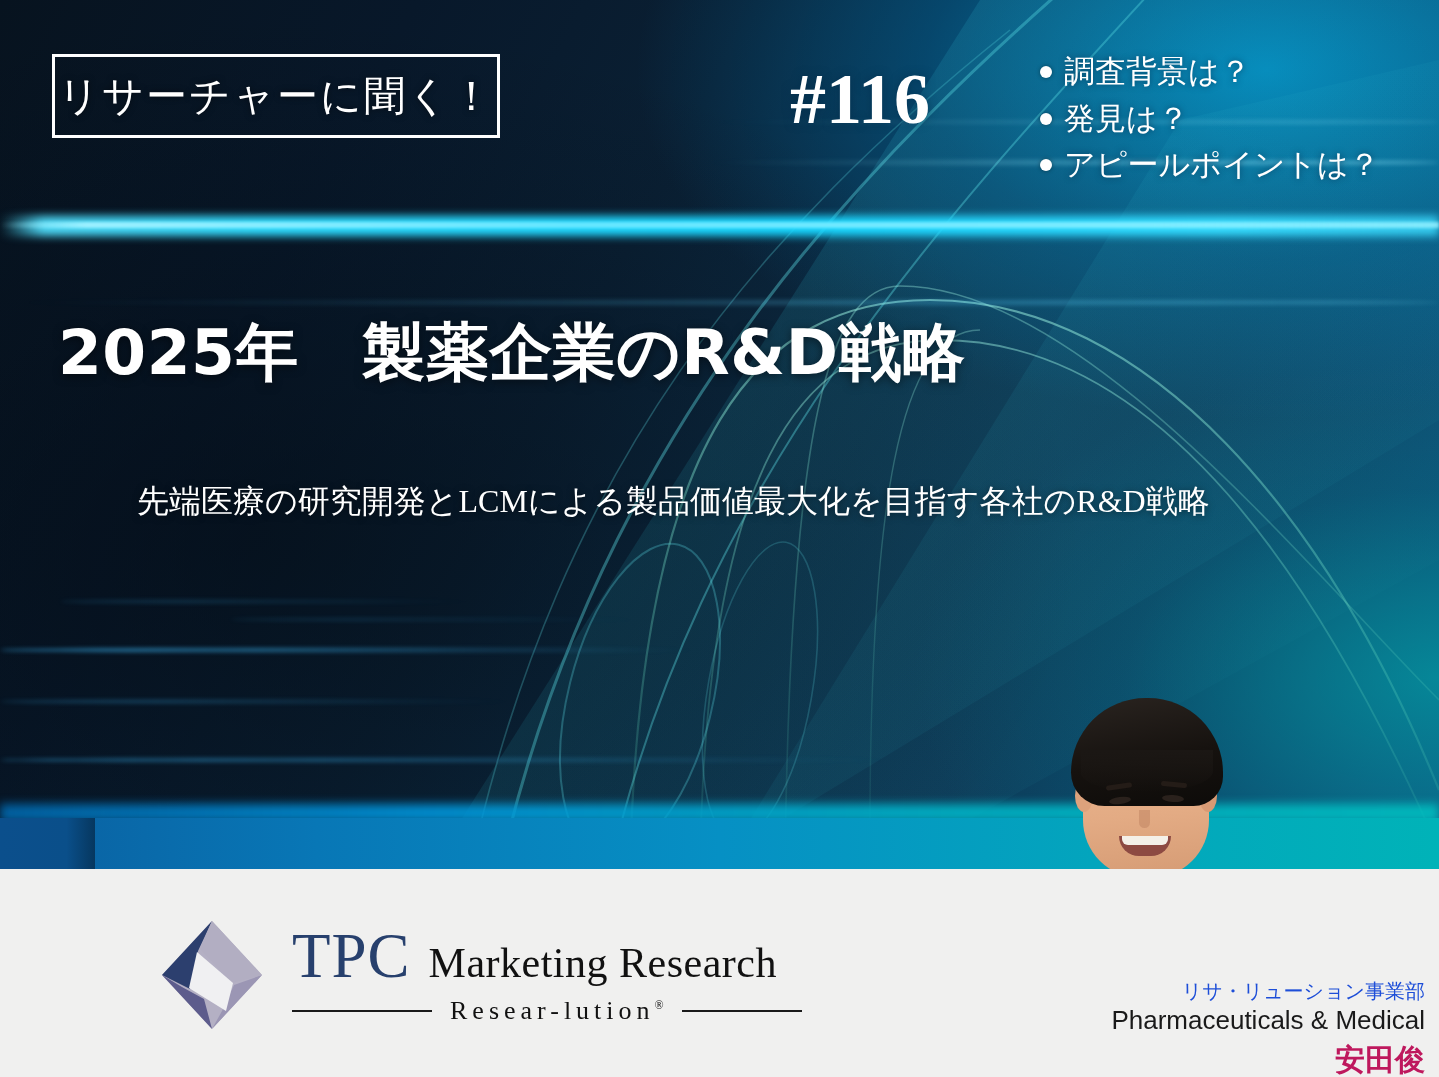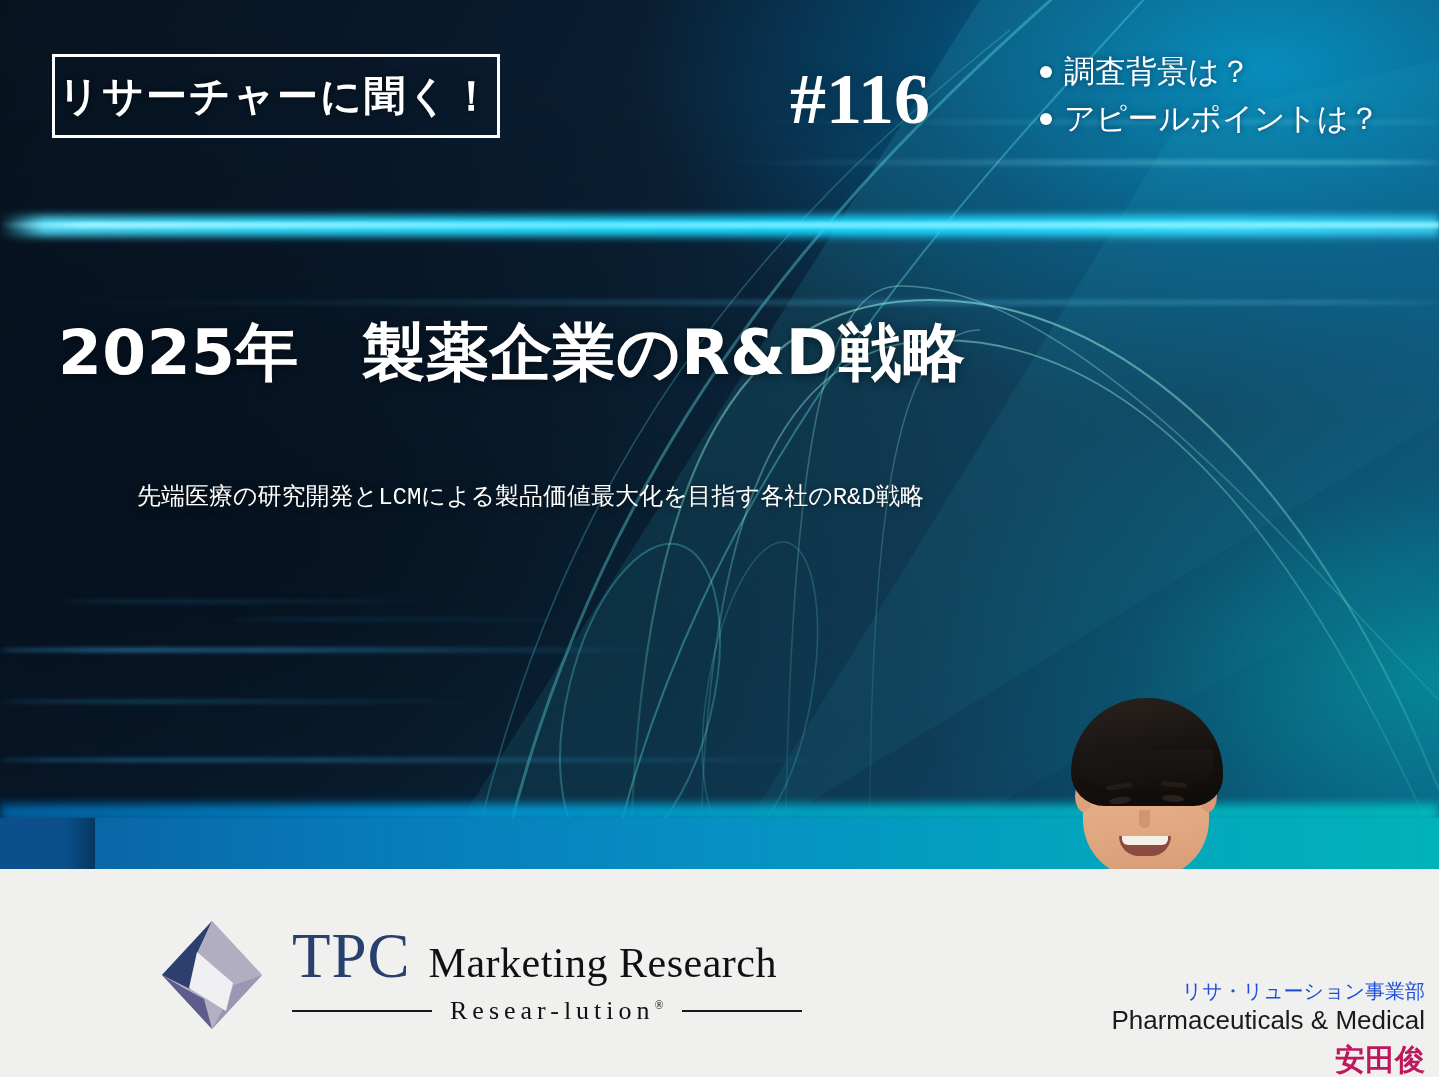--- a/index.html
+++ b/index.html
@@ -54,21 +54,21 @@
     background:linear-gradient(90deg,#0b4f8c,#0a4f8a 70%,#06375f 100%);
   }
 
   
   .badge{
     position:absolute;left:52px;top:54px;width:448px;height:84px;
     border:3px solid #ffffff;box-sizing:border-box;
     display:flex;align-items:center;justify-content:center;
   }
   .badge-text{
-    color:#ffffff;font-weight:bold;font-size:41px;letter-spacing:2px;
+    color:#ffffff;font-weight:normal;font-size:41px;letter-spacing:2px;
     font-family:"DejaVu Sans","Liberation Sans",sans-serif;
     text-shadow:0 0 6px rgba(0,0,0,.55);
   }
 
   
   .issue{
     position:absolute;left:790px;top:58px;
     color:#ffffff;font-weight:bold;font-size:72px;letter-spacing:0px;
     font-family:"Liberation Serif","DejaVu Serif",serif;
     text-shadow:0 0 10px rgba(0,40,70,.55);
@@ -91,22 +91,22 @@
   
   .main-title{
     position:absolute;left:58px;top:310px;
     color:#ffffff;font-weight:bold;font-size:63px;letter-spacing:0.5px;
     font-family:"DejaVu Sans","Liberation Sans",sans-serif;
     text-shadow:0 2px 10px rgba(0,0,0,.5);
     white-space:nowrap;
   }
   .sub-title{
     position:absolute;left:137px;top:480px;
-    color:#ffffff;font-size:24px;letter-spacing:0px;
-    font-family:Liberation Mono, monospace;
+    color:#ffffff;font-size:32px;letter-spacing:0px;
+    font-family:Liberation Serif, serif;
     text-shadow:0 1px 7px rgba(0,0,0,.5);
     white-space:nowrap;
   }
 
   
   .person{
     position:absolute;left:963px;top:630px;width:410px;height:447px;
     overflow:hidden;
   }
   .p-body{
@@ -272,20 +272,24 @@
   <div class="badge">
     <span class="badge-text">リサーチャーに聞く！</span>
   </div>
 
   <div class="issue">#116</div>
 
   <div class="bullets">
     <div class="bullet-row">
       <span class="bullet-dot"></span>
       <span class="bullet-text">調査背景は？</span>
+    </div>
+    <div class="bullet-row">
+      <span class="bullet-dot"></span>
+      <span class="bullet-text">発見は？</span>
     </div>
     <div class="bullet-row">
       <span class="bullet-dot"></span>
       <span class="bullet-text">アピールポイントは？</span>
     </div>
   </div>
 
   <div class="main-title">2025年　製薬企業のR&amp;D戦略</div>
   <div class="sub-title">先端医療の研究開発とLCMによる製品価値最大化を目指す各社のR&amp;D戦略</div>
 

